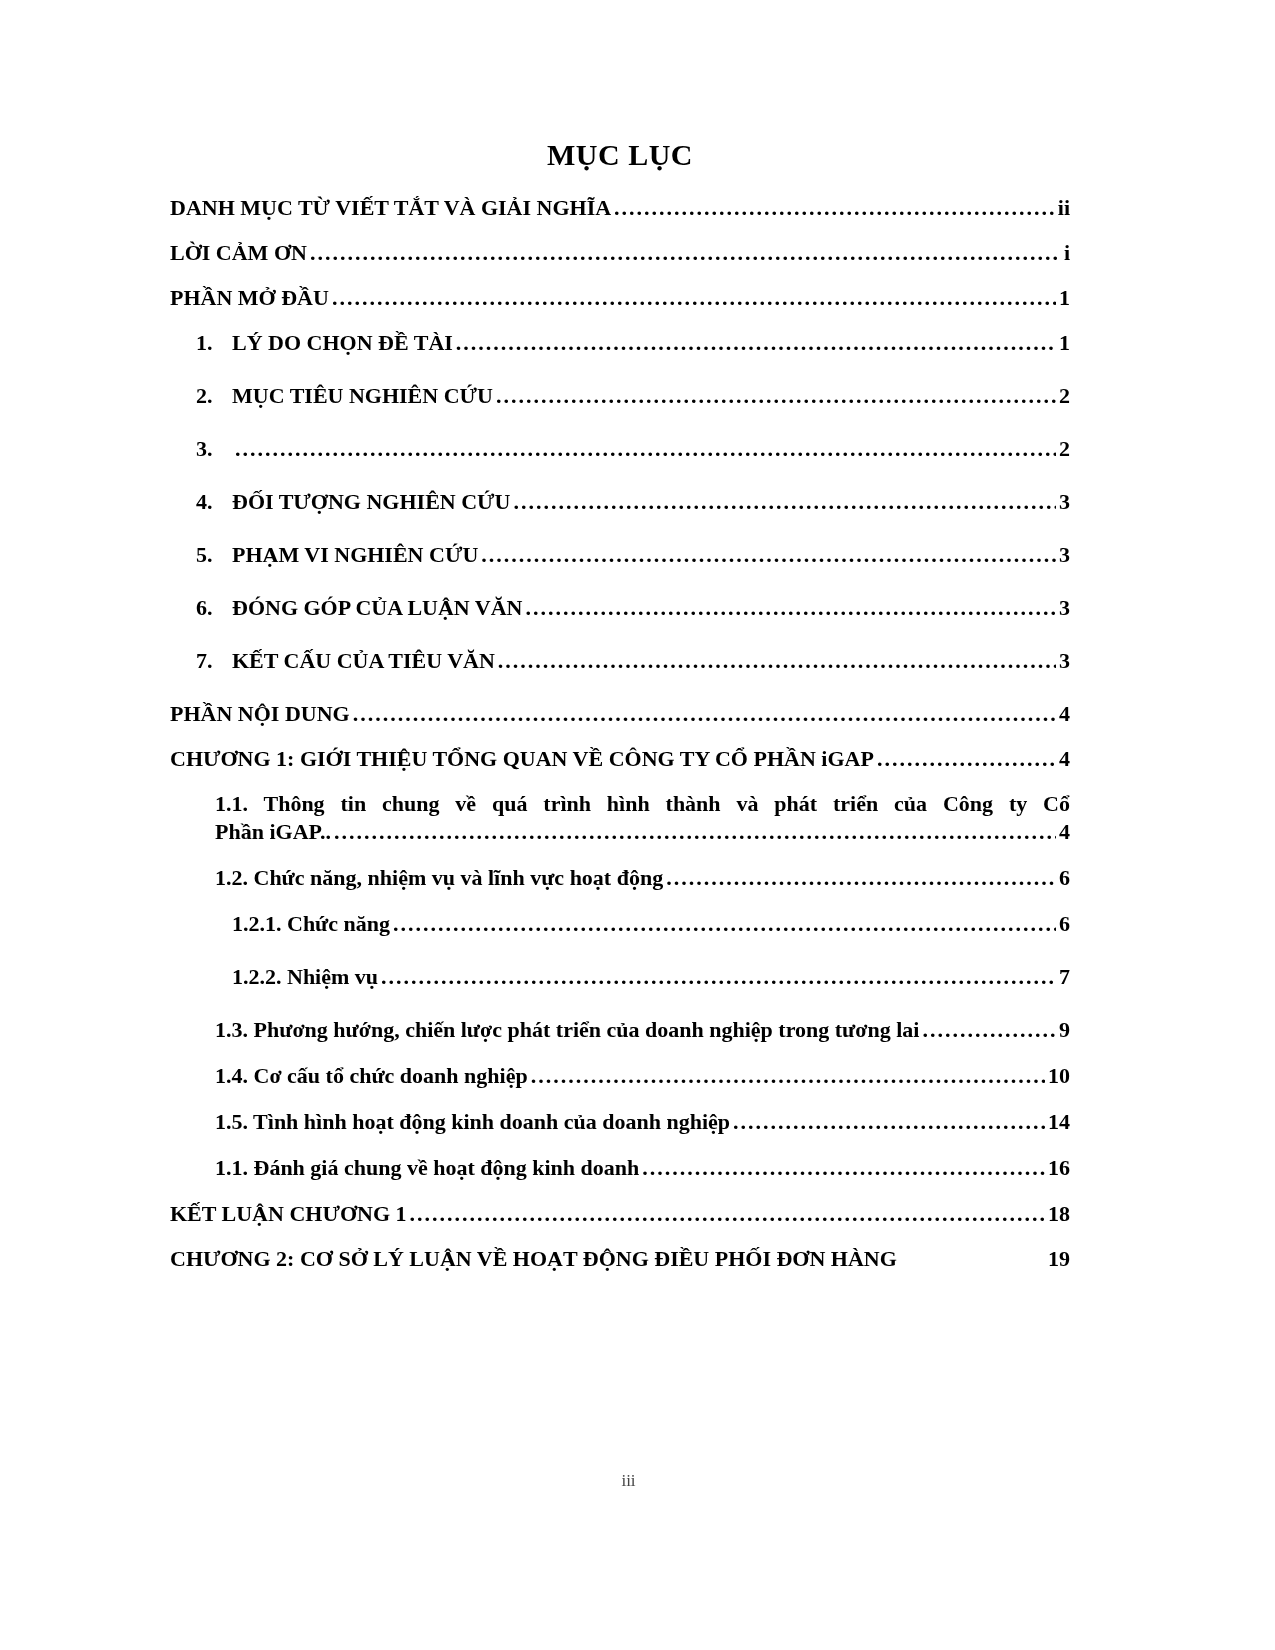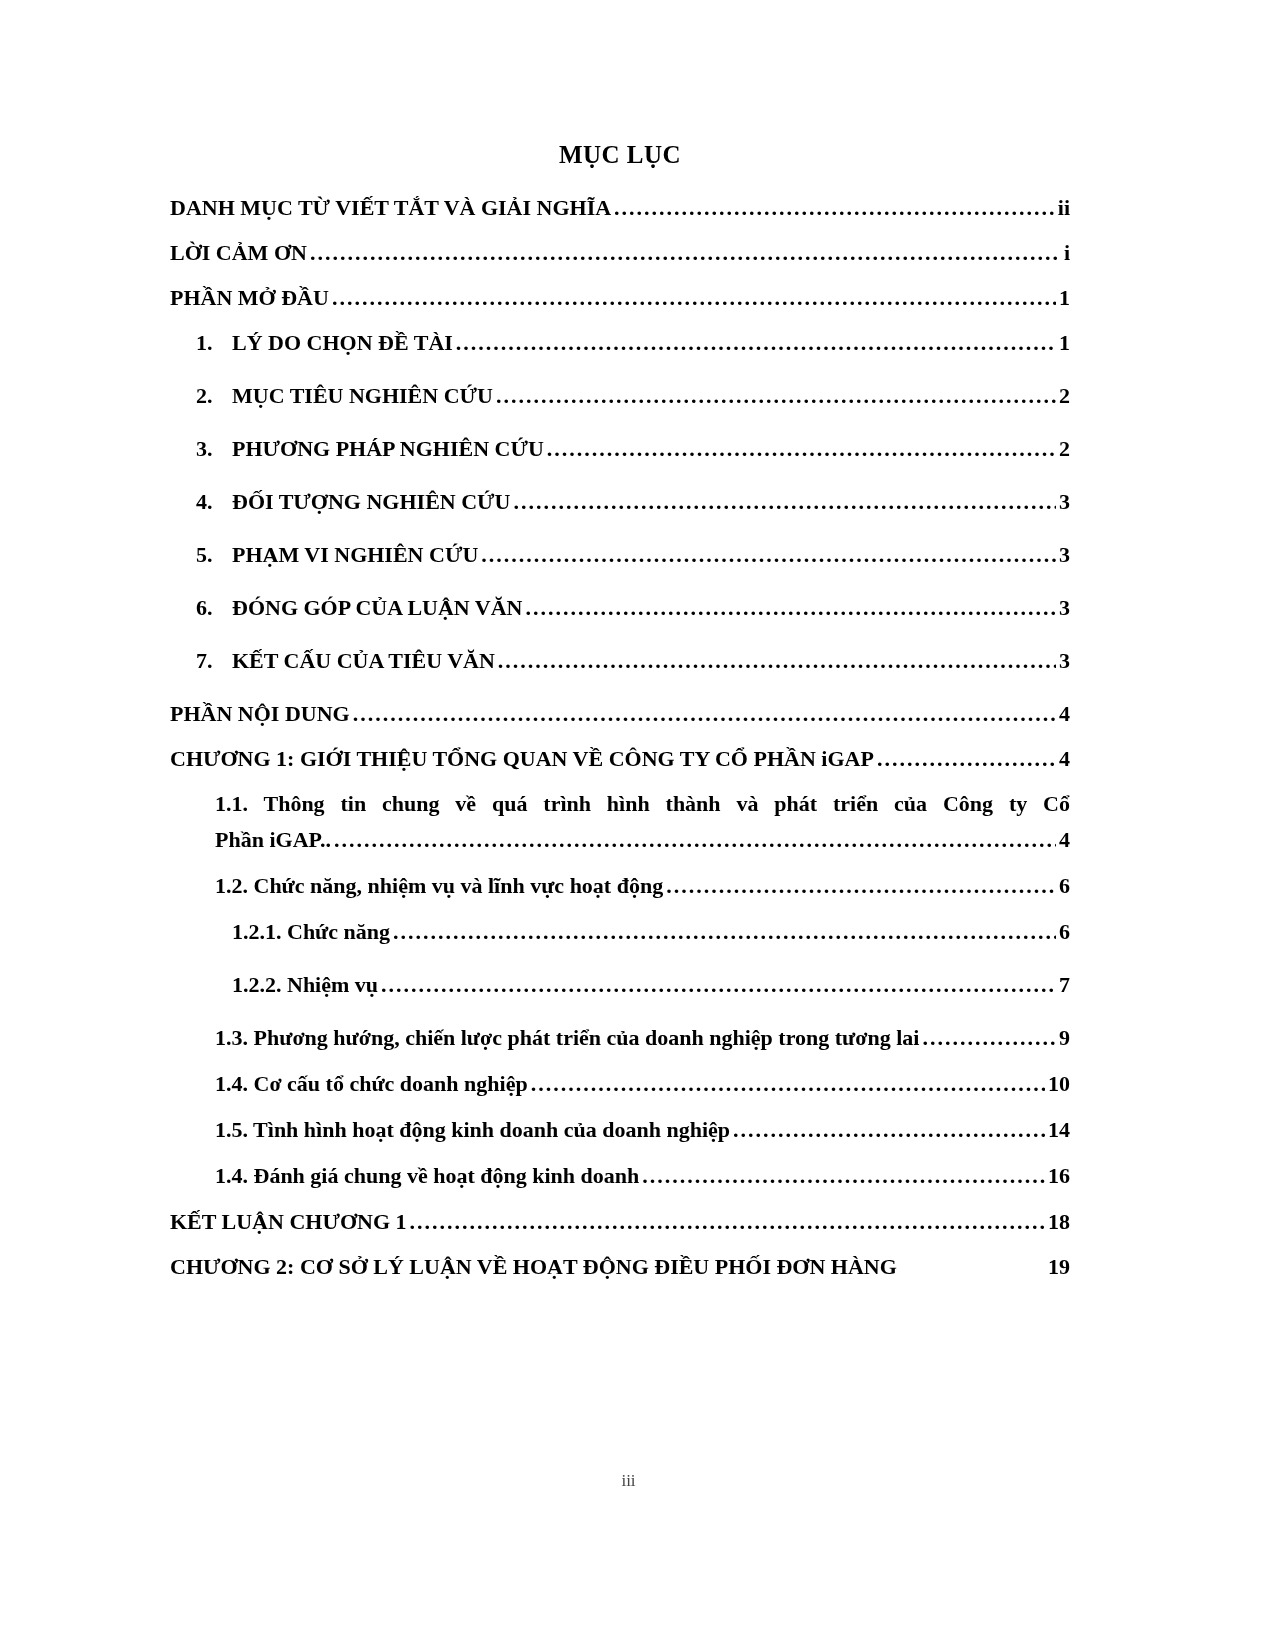--- a/index.html
+++ b/index.html
@@ -16,21 +16,21 @@
     box-sizing: border-box;
     padding: 140px 205px 0 170px;
     font-family: "Liberation Serif", "DejaVu Serif", serif;
     font-weight: bold;
     color: #000000;
     font-size: 22px;
     line-height: 28px;
   }
   .doc-title {
     text-align: center;
-    font-size: 25px;
+    font-size: 30px;
     line-height: 30px;
     margin: 0 0 24px 0;
     letter-spacing: 0.5px;
   }
   .toc-row {
     display: flex;
     align-items: baseline;
     margin-bottom: 17px;
   }
   .toc-row .lbl {
@@ -54,21 +54,21 @@
   }
   .toc-row .pg {
     flex: 0 0 auto;
     white-space: nowrap;
   }
   
   .lvl1 { padding-left: 26px; margin-bottom: 25px; }
   .lvl2 { padding-left: 45px; margin-bottom: 18px; }
   .lvl3 { padding-left: 62px; margin-bottom: 25px; }
   
-  .wrap-first { margin-bottom: 8px; }
+  .wrap-first { margin-bottom: 0; }
   .wrap-first .lbl {
     flex: 1 1 auto;
     white-space: normal;
     text-align: justify;
     text-align-last: justify;
   }
   
   .no-dots .dots::after { content: ""; }
   .page-footer {
     position: absolute;
@@ -116,21 +116,20 @@
 
   <div class="toc-row lvl1">
     <span class="num">2.</span>
     <span class="lbl">MỤC TIÊU NGHIÊN CỨU</span>
     <span class="dots"></span>
     <span class="pg">2</span>
   </div>
 
   <div class="toc-row lvl1">
     <span class="num">3.</span>
-    <span class="lbl">PHƯƠNG PHÁP NGHIÊN CỨU</span>
     <span class="dots"></span>
     <span class="pg">2</span>
   </div>
 
   <div class="toc-row lvl1">
     <span class="num">4.</span>
     <span class="lbl">ĐỐI TƯỢNG NGHIÊN CỨU</span>
     <span class="dots"></span>
     <span class="pg">3</span>
   </div>
@@ -210,21 +209,21 @@
     <span class="pg">10</span>
   </div>
 
   <div class="toc-row lvl2">
     <span class="lbl">1.5. Tình hình hoạt động kinh doanh của doanh nghiệp</span>
     <span class="dots"></span>
     <span class="pg">14</span>
   </div>
 
   <div class="toc-row lvl2">
-    <span class="lbl">1.4. Đánh giá chung về hoạt động kinh doanh</span>
+    <span class="lbl">1.1. Đánh giá chung về hoạt động kinh doanh</span>
     <span class="dots"></span>
     <span class="pg">16</span>
   </div>
 
   <div class="toc-row lvl0">
     <span class="lbl">KẾT LUẬN CHƯƠNG 1</span>
     <span class="dots"></span>
     <span class="pg">18</span>
   </div>
 

